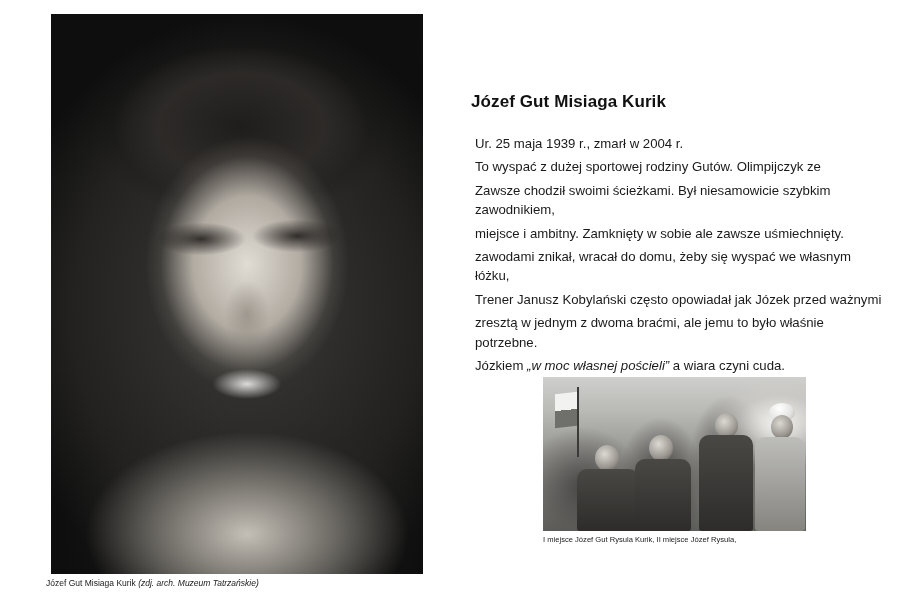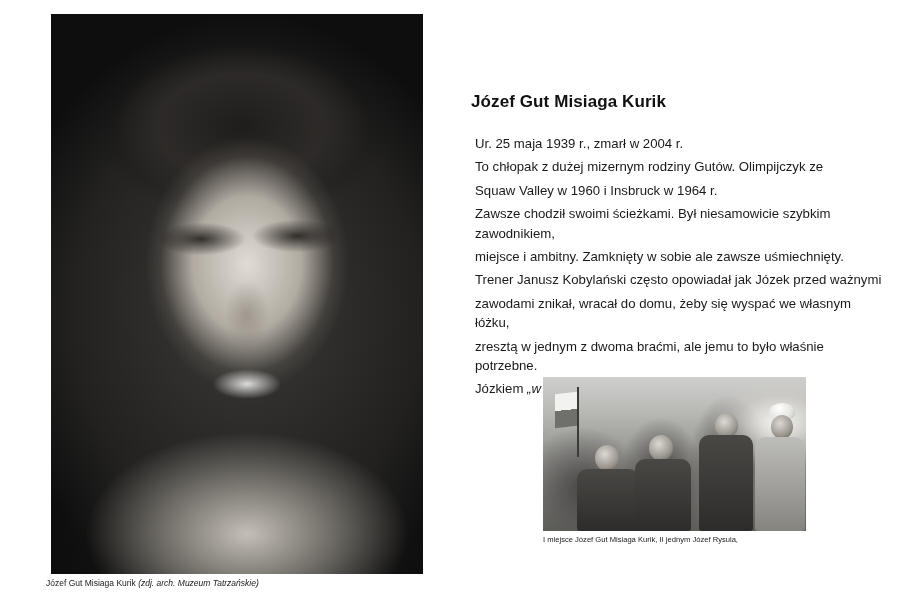--- a/index.html
+++ b/index.html
@@ -182,26 +182,25 @@
     </div>
     <div class="portrait-caption">
       <span>Józef Gut Misiaga Kurik </span><span class="it">(zdj. arch. Muzeum Tatrzańskie)</span>
     </div>
   </div>
 
   <div class="text-col">
     <h1 class="bio-title">Józef Gut Misiaga Kurik</h1>
     <div class="bio-body">
       <p>Ur. 25 maja 1939 r., zmarł w 2004 r.</p>
-      <p>To chłopak z dużej mizernym rodziny Gutów. Olimpijczyk ze</p>
-      <p>Squaw Valley w 1960 i Insbruck w 1964 r.</p>
+      <p>To wyspać z dużej sportowej rodziny Gutów. Olimpijczyk ze</p>
       <p>Zawsze chodził swoimi ścieżkami. Był niesamowicie szybkim zawodnikiem,</p>
       <p>miejsce i ambitny. Zamknięty w sobie ale zawsze uśmiechnięty.</p>
+      <p>zawodami znikał, wracał do domu, żeby się wyspać we własnym łóżku,</p>
       <p>Trener Janusz Kobylański często opowiadał jak Józek przed ważnymi</p>
-      <p>zawodami znikał, wracał do domu, żeby się wyspać we własnym łóżku,</p>
       <p>zresztą w jednym z dwoma braćmi, ale jemu to było właśnie potrzebne.</p>
       <p><span>Józkiem </span><span class="it">„w moc własnej pościeli”</span><span> a wiara czyni cuda.</span></p>
     </div>
   </div>
 
   <div class="group-block">
     <div class="group-frame">
       <div class="group-img"></div>
       <div class="group-detail">
         <div class="flag"></div>
@@ -211,17 +210,17 @@
         <div class="head" style="left:106px; top:58px; width:24px; height:26px;"></div>
         <div class="torso" style="left:92px; top:82px; width:56px; height:72px;"></div>
         <div class="head" style="left:172px; top:36px; width:23px; height:25px;"></div>
         <div class="torso" style="left:156px; top:58px; width:54px; height:96px;"></div>
         <div class="cap-white" style="left:226px; top:26px; width:26px; height:18px;"></div>
         <div class="head" style="left:228px; top:38px; width:22px; height:24px;"></div>
         <div class="torso" style="left:212px; top:60px; width:50px; height:94px; background:linear-gradient(180deg,#bdbdba 0%, #86847f 100%);"></div>
       </div>
     </div>
     <div class="group-caption">
-      <div>I miejsce Józef Gut Misiaga Kurik, II jednym Józef Rysula,</div>
+      <div>I miejsce Józef Gut Rysula Kurik, II miejsce Józef Rysula,</div>
     </div>
   </div>
 
 </div>
 
 </body></html>

